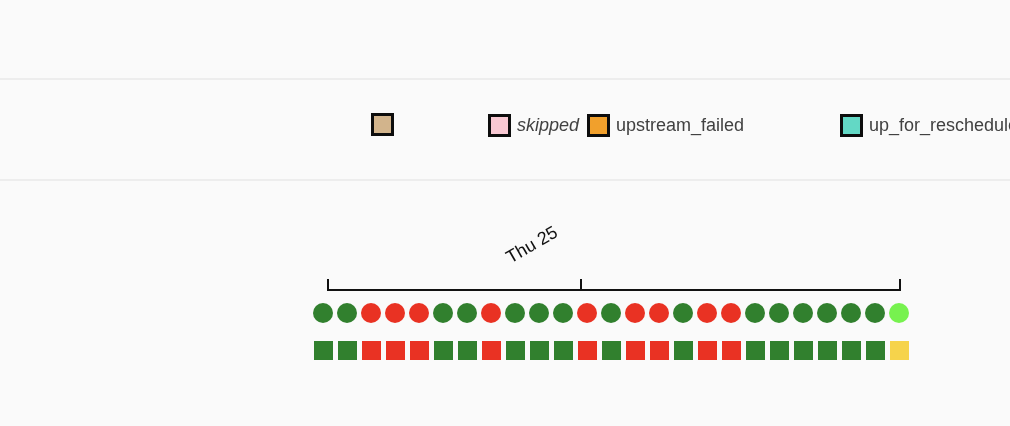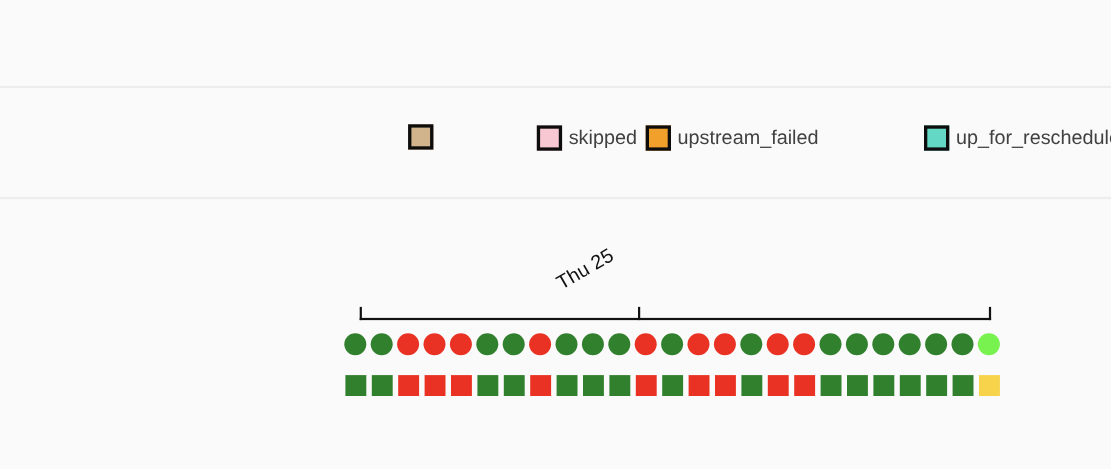--- a/index.html
+++ b/index.html
@@ -26,21 +26,21 @@
   .legend-swatch {
     width: 17px; height: 17px;
     border: 3px solid #0d0d0d;
     margin-right: 6px;
     flex: 0 0 auto;
   }
   .legend-label {
     font-size: 18px; color: #414141; line-height: 24px;
   }
   #legend-item-0 { left: 371px; }
-  #legend-item-1 { left: 488px; }
+  #legend-item-1 { left: 488px; font-style: italic; }
   #legend-item-2 { left: 587px; }
   #legend-item-3 { left: 840px; }
 
   
   .axis-line {
     position: absolute; left: 327px; top: 289px;
     width: 574px; height: 2px; background: #111;
   }
   .axis-tick {
     position: absolute; top: 279px;

